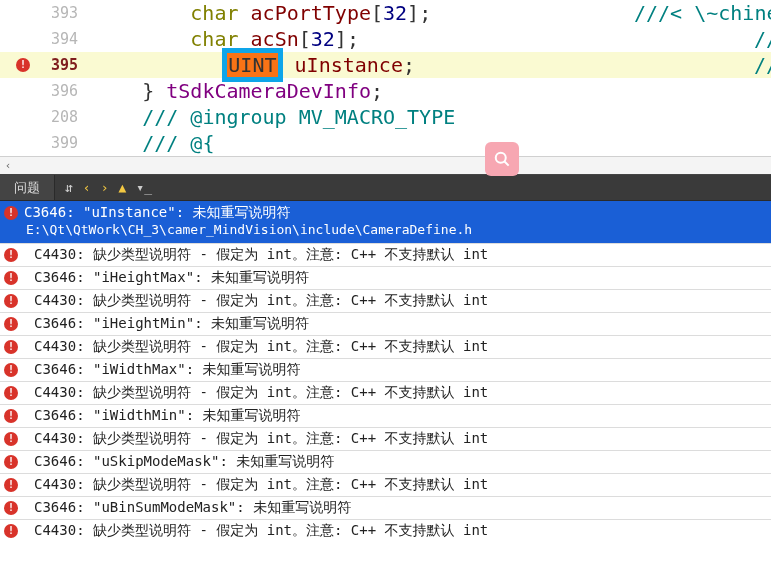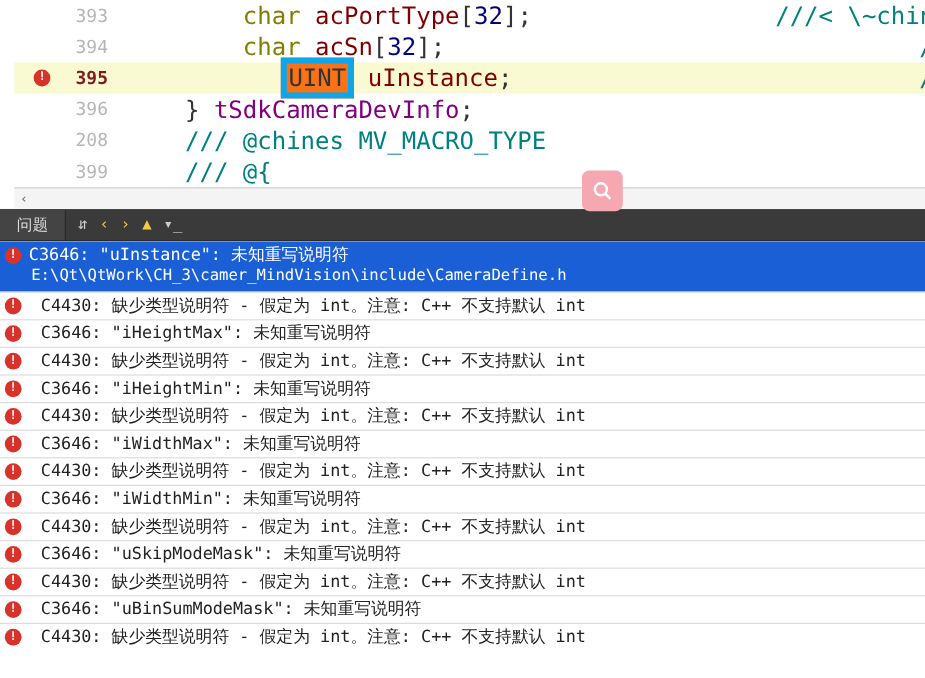--- a/index.html
+++ b/index.html
@@ -1,20 +1,20 @@
 <!DOCTYPE html>
 <html><head>
 <meta charset="utf-8">
 <style>
   * { box-sizing: border-box; margin: 0; padding: 0; }
   html, body { width: 771px; height: 565px; overflow: hidden; font-family: Consolas, "Microsoft YaHei", monospace; font-size: 14px; background: #fff; }
   .root { display: flex; flex-direction: column; height: 565px; }
 
   
-  .editor { flex: 0 0 auto; background: #fff; position: relative; padding-left: 12px; }
+  .editor { flex: 0 0 auto; background: #fff; position: relative; }
   .code-rows { }
   .code-row { display: flex; align-items: center; height: 26px; white-space: pre; }
   .err-gutter { width: 34px; display: flex; justify-content: flex-end; align-items: center; padding-right: 4px; }
   .err-dot { width: 14px; height: 14px; background: #d8332a; border-radius: 50%; display: flex; align-items: center; justify-content: center; }
   .err-dot::after { content: "!"; color: #fff; font-size: 10px; font-weight: bold; line-height: 1; }
   .lineno { width: 60px; text-align: right; padding-right: 16px; color: #b6b6b6; font-family: Consolas, monospace; font-size: 15px; }
   .lineno.current { color: #7f1d1d; font-weight: bold; }
   .code-txt { font-family: Consolas, monospace; font-size: 20px; color: #333; }
   .tok-kw   { color: #808000; }
   .tok-type { color: #800080; }
@@ -55,21 +55,21 @@
 <body>
 
 <div class="root">
 
   <div class="editor">
     <div class="code-rows" id="code-rows">
         <div class="code-row"><div class="err-gutter"></div><div class="lineno">393</div><div class="code-txt" style="flex: 1 1 0%; position: relative;"><span>        </span><span class="tok-kw">char</span><span class="tok-plain"> </span><span class="tok-ident">acPortType</span><span class="tok-plain">[</span><span class="tok-num">32</span><span class="tok-plain">];</span><span class="tok-cmt" style="position: absolute; left: 540px;">///&lt; \~chines</span></div></div>
         <div class="code-row"><div class="err-gutter"></div><div class="lineno">394</div><div class="code-txt" style="flex: 1 1 0%; position: relative;"><span>        </span><span class="tok-kw">char</span><span class="tok-plain"> </span><span class="tok-ident">acSn</span><span class="tok-plain">[</span><span class="tok-num">32</span><span class="tok-plain">];</span><span class="tok-cmt" style="position: absolute; left: 660px;">///&lt;</span></div></div>
         <div class="code-row" style="background: rgb(250, 250, 210);"><div class="err-gutter"><span class="err-dot"></span></div><div class="lineno current">395</div><div class="code-txt" style="flex: 1 1 0%; position: relative;"><span>        </span><span class="tok-sel">UINT</span><span class="tok-plain"> </span><span class="tok-ident">uInstance</span><span class="tok-plain">;</span><span class="tok-cmt" style="position: absolute; left: 660px;">///&lt;</span></div></div>
         <div class="code-row"><div class="err-gutter"></div><div class="lineno">396</div><div class="code-txt" style="flex: 1 1 0%; position: relative;"><span>    </span><span class="tok-plain">} </span><span class="tok-type">tSdkCameraDevInfo</span><span class="tok-plain">;</span></div></div>
-        <div class="code-row"><div class="err-gutter"></div><div class="lineno">208</div><div class="code-txt" style="flex: 1 1 0%; position: relative;"><span>    </span><span class="tok-cmt">/// @chines MV_MACRO_TYPE</span></div></div>
+        <div class="code-row"><div class="err-gutter"></div><div class="lineno">208</div><div class="code-txt" style="flex: 1 1 0%; position: relative;"><span>    </span><span class="tok-cmt">/// @ingroup MV_MACRO_TYPE</span></div></div>
         <div class="code-row"><div class="err-gutter"></div><div class="lineno">399</div><div class="code-txt" style="flex: 1 1 0%; position: relative;"><span>    </span><span class="tok-cmt">/// @{</span></div></div>
       </div>
 
     <div class="pink-btn">
       <svg viewBox="0 0 24 24" fill="none" stroke="#fff" stroke-width="2.4">
         <circle cx="10.5" cy="10.5" r="6"></circle>
         <line x1="15" y1="15" x2="20" y2="20"></line>
       </svg>
     </div>
 

